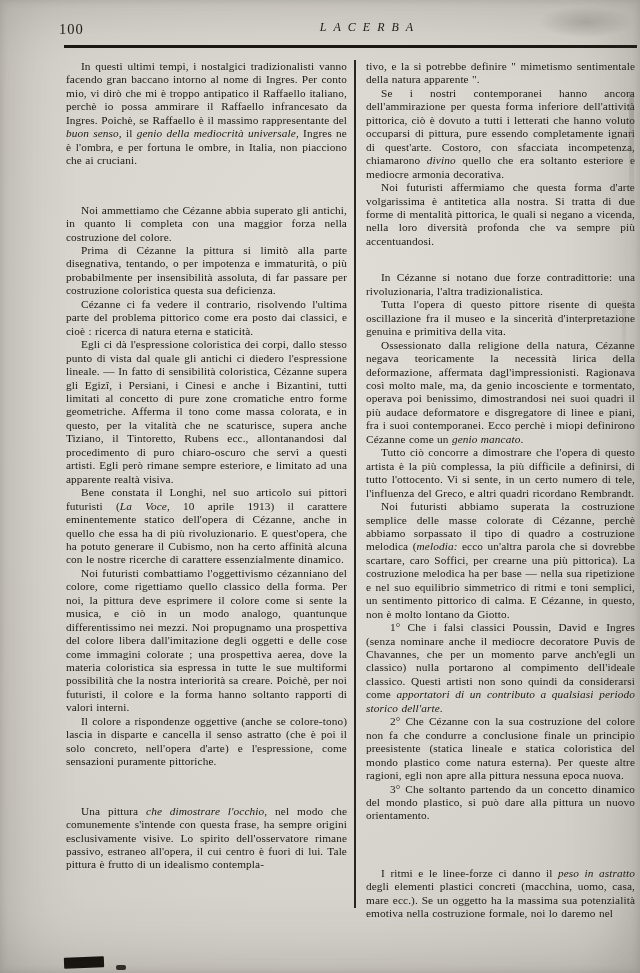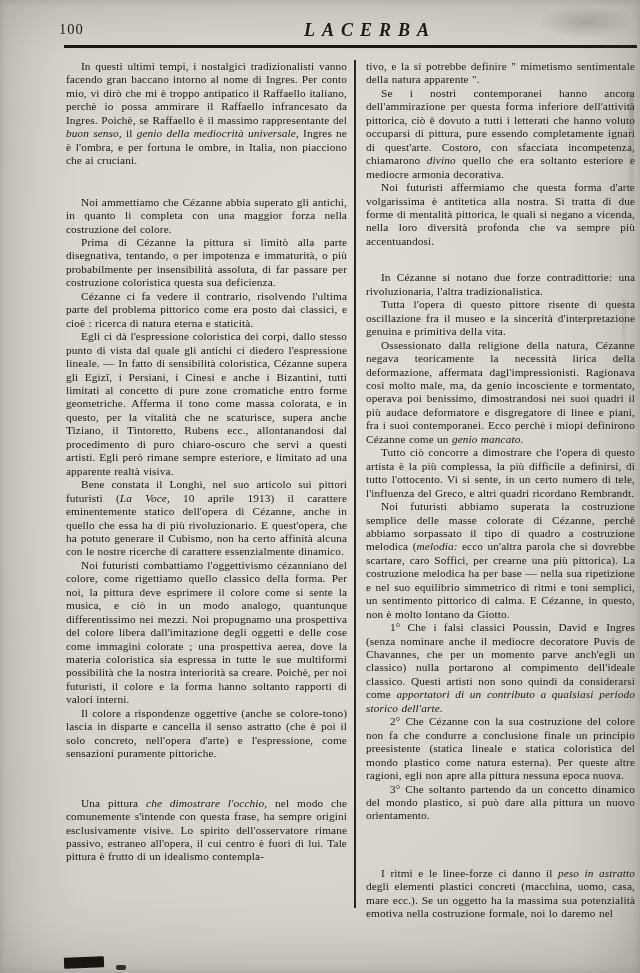--- a/index.html
+++ b/index.html
@@ -14,21 +14,21 @@
   .page::after{
     content:"";position:absolute;inset:0;pointer-events:none;
     box-shadow:inset 0 0 70px rgba(70,64,55,.30), inset 0 0 8px rgba(70,64,55,.18);
   }
   .pagenum{
     position:absolute;left:59px;top:21px;
     font-size:14.5px;letter-spacing:1px;
   }
   .masthead{
     position:absolute;left:100px;top:20px;width:540px;margin:0;
-    text-align:center;font-size:18px;font-weight:bold;font-style:italic;
+    text-align:center;font-size:12px;font-weight:normal;font-style:italic;
     letter-spacing:7px;
   }
   .rule{position:absolute;left:64px;top:45px;width:573px;height:3px;background:#1b1712;}
   .divider{position:absolute;left:354px;top:60px;width:2px;height:848px;background:#2a251f;}
   .col{position:absolute;top:60px;}
   .col-left{left:66px;width:281px;}
   .col-right{left:366px;width:269px;}
   .para{
     margin:0;text-align:justify;
     font-size:11.3px;line-height:13.45px;
@@ -52,21 +52,21 @@
 <body>
 
 <div class="page">
   <span class="pagenum">100</span>
   <h1 class="masthead">LACERBA</h1>
   <div class="rule"></div>
 
   <div class="divider"></div>
   <div class="col col-left">
       <p class="para indent"><span>In questi ultimi tempi, i nostalgici tradizionalisti vanno facendo gran baccano intorno al nome di Ingres. Per conto mio, vi dirò che mi è troppo antipatico il Raffaello italiano, perchè io possa ammirare il Raffaello infrancesato da Ingres. Poichè, se Raffaello è il massimo rappresentante del </span><span class="it">buon senso</span><span>, il </span><span class="it">genio della mediocrità universale</span><span>, Ingres ne è l'ombra, e per fortuna le ombre, in Italia, non piacciono che ai cruciani.</span></p>
-      <p class="para indent" style="margin-top: 28px;"><span>Noi ammettiamo che Cézanne abbia superato gli antichi, in quanto li completa con una maggior forza nella costruzione del colore.</span></p>
+      <p class="para indent" style="margin-top: 36px;"><span>Noi ammettiamo che Cézanne abbia superato gli antichi, in quanto li completa con una maggior forza nella costruzione del colore.</span></p>
       <p class="para indent"><span>Prima di Cézanne la pittura si limitò alla parte disegnativa, tentando, o per impotenza e immaturità, o più probabilmente per insensibilità assoluta, di far passare per costruzione coloristica questa sua deficienza.</span></p>
       <p class="para indent"><span>Cézanne ci fa vedere il contrario, risolvendo l'ultima parte del problema pittorico come era posto dai classici, e cioè : ricerca di natura eterna e staticità.</span></p>
       <p class="para indent"><span>Egli ci dà l'espressione coloristica dei corpi, dallo stesso punto di vista dal quale gli antichi ci diedero l'espressione lineale. — In fatto di sensibilità coloristica, Cézanne supera gli Egizî, i Persiani, i Cinesi e anche i Bizantini, tutti limitati al concetto di pure zone cromatiche entro forme geometriche. Afferma il tono come massa colorata, e in questo, per la vitalità che ne scaturisce, supera anche Tiziano, il Tintoretto, Rubens ecc., allontanandosi dal procedimento di puro chiaro-oscuro che servì a questi artisti. Egli però rimane sempre esteriore, e limitato ad una apparente realtà visiva.</span></p>
       <p class="para indent"><span>Bene constata il Longhi, nel suo articolo sui pittori futuristi (</span><span class="it">La Voce</span><span>, 10 aprile 1913) il carattere eminentemente statico dell'opera di Cézanne, anche in quello che essa ha di più rivoluzionario. E quest'opera, che ha potuto generare il Cubismo, non ha certo affinità alcuna con le nostre ricerche di carattere essenzialmente dinamico.</span></p>
       <p class="para indent"><span>Noi futuristi combattiamo l'oggettivismo cézanniano del colore, come rigettiamo quello classico della forma. Per noi, la pittura deve esprimere il colore come si sente la musica, e ciò in un modo analogo, quantunque differentissimo nei mezzi. Noi propugnamo una prospettiva del colore libera dall'imitazione degli oggetti e delle cose come immagini colorate ; una prospettiva aerea, dove la materia coloristica sia espressa in tutte le sue multiformi possibilità che la nostra interiorità sa creare. Poichè, per noi futuristi, il colore e la forma hanno soltanto rapporti di valori interni.</span></p>
       <p class="para indent"><span>Il colore a rispondenze oggettive (anche se colore-tono) lascia in disparte e cancella il senso astratto (che è poi il solo concreto, nell'opera d'arte) e l'espressione, come sensazioni puramente pittoriche.</span></p>
       <p class="para indent" style="margin-top: 36px;"><span>Una pittura </span><span class="it">che dimostrare l'occhio</span><span>, nel modo che comunemente s'intende con questa frase, ha sempre origini esclusivamente visive. Lo spirito dell'osservatore rimane passivo, estraneo all'opera, il cui centro è fuori di lui. Tale pittura è frutto di un idealismo contempla-</span></p>
     </div>
   <div class="col col-right">
       <p class="para"><span>tivo, e la si potrebbe definire " mimetismo sentimentale della natura apparente ".</span></p>

